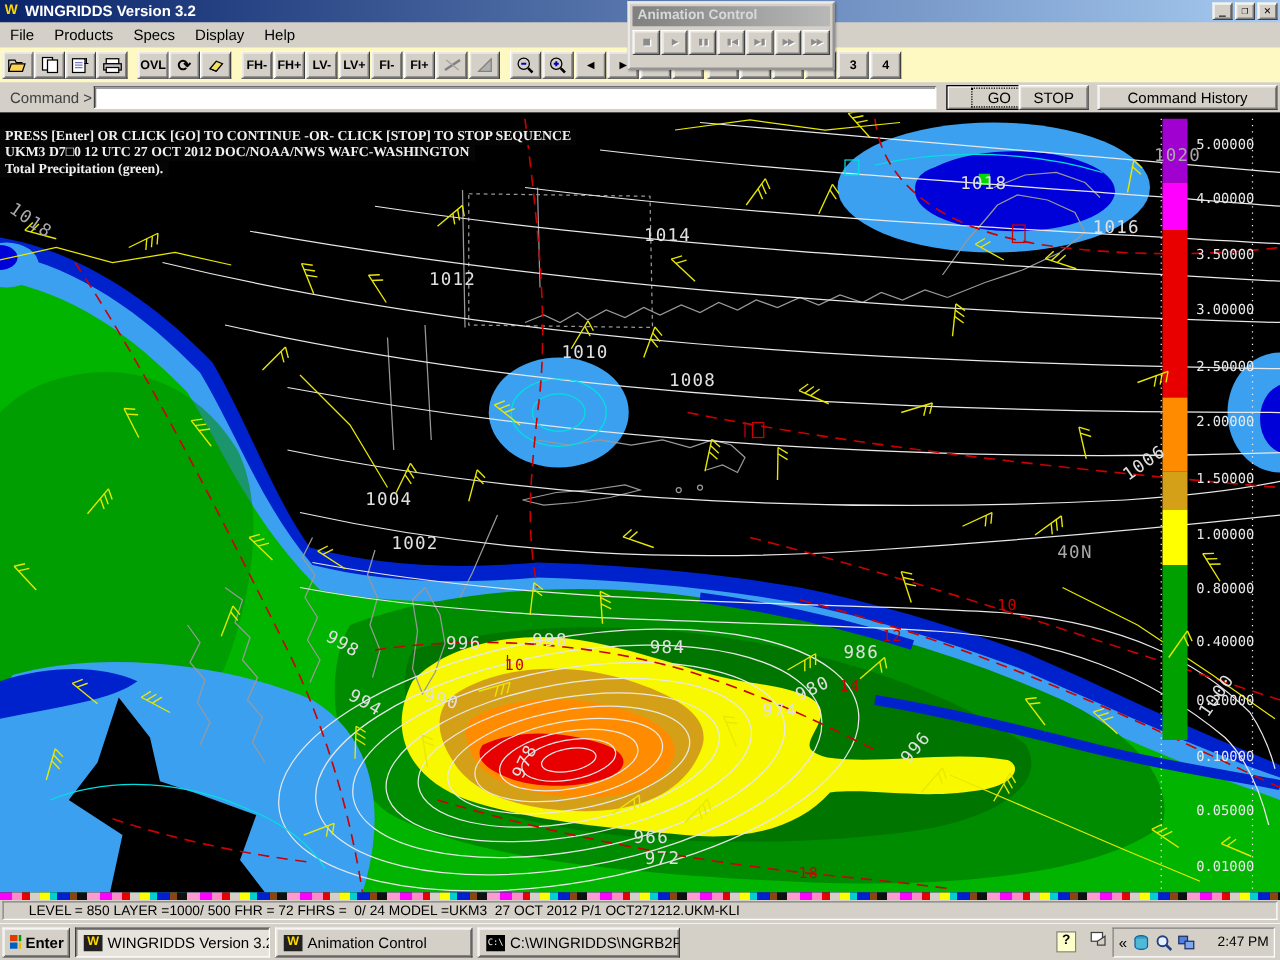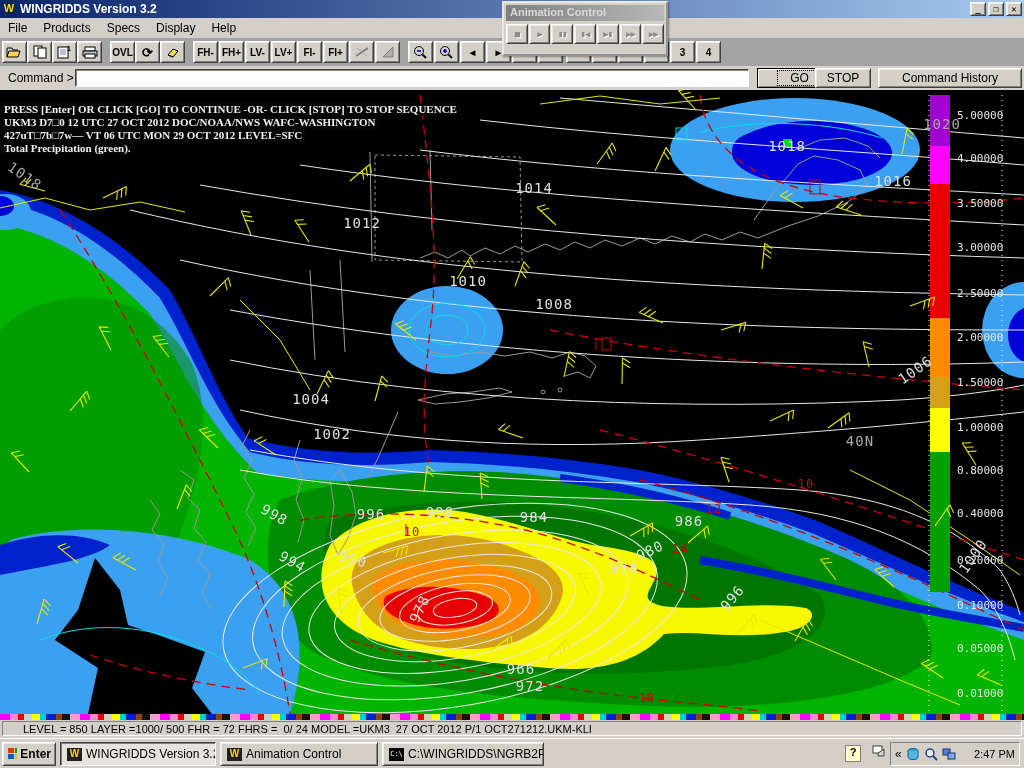--- a/index.html
+++ b/index.html
@@ -21,28 +21,28 @@
     color:#FFD700; font-weight:bold; font-size:11px; line-height:11px; text-align:center; }
   #title-text { color:#FFFFFF; font-weight:bold; font-size:12px; }
   .caption-btns { position:absolute; right:2px; top:2px; display:flex; gap:2px; }
   .cap-btn { width:16px; height:14px; font-size:9px; font-weight:bold; color:#000;
     display:flex; align-items:center; justify-content:center; font-family:"DejaVu Sans Mono",monospace; }
 
   #menubar { position:absolute; left:0; top:18px; width:1024px; height:20px; background:#D4D0C8;
     display:flex; align-items:center; font-size:12px; color:#000; }
   .menu-item { padding:2px 8px; }
 
-  #toolbar { position:absolute; left:0; top:38px; width:1024px; height:28px; background:#a3a3a3; }
+  #toolbar { position:absolute; left:0; top:38px; width:1024px; height:28px; background:#fef9c3; }
   .tb { position:absolute; top:3px; width:25px; height:22px; display:flex; align-items:center;
     justify-content:center; font-size:10px; font-weight:bold; color:#000; }
   .tb.gray { color:#808080; text-shadow:1px 1px 0 #fff; }
   .tb svg { display:block; }
 
   #cmdbar { position:absolute; left:0; top:66px; width:1024px; height:24px; background:#D4D0C8; }
-  #cmd-label { position:absolute; left:8px; top:5px; font-size:12px; color:#000000; }
+  #cmd-label { position:absolute; left:8px; top:5px; font-size:12px; color:#404040; }
   #cmd-input { position:absolute; left:75px; top:3px; width:674px; height:18px; font-size:12px;
     padding:0 3px; outline:none; }
   .cmd-btn { position:absolute; top:2px; height:20px; font-size:12px; color:#000;
     display:flex; align-items:center; justify-content:center; }
   #go-btn { left:757px; width:68px; border:1px solid #000; box-shadow:inset 1px 1px 0 #fff, inset -1px -1px 0 #808080; background:#D4D0C8;padding-left:17px; }
   #go-inner { border:1px dotted #000; padding:0 12px; }
   #stop-btn { left:815px; width:56px; }
   #hist-btn { left:878px; width:144px; }
 
   
@@ -729,21 +729,20 @@
       <g stroke="#F0F0F0" stroke-width="1" stroke-dasharray="1,4">
         <line x1="1002" y1="95" x2="1002" y2="714"></line>
         <line x1="929" y1="95" x2="929" y2="714"></line>
       </g>
     </svg>
   </div>
 
   <div id="overlay-text">
     <div class="ol">PRESS [Enter] OR CLICK [GO] TO CONTINUE -OR- CLICK [STOP] TO STOP SEQUENCE</div>
     <div class="ol">UKM3   D7□0 12 UTC 27 OCT 2012   DOC/NOAA/NWS   WAFC-WASHINGTON</div>
-    <div class="ol">427uT□7b□7w—   VT 06 UTC MON 29 OCT 2012   LEVEL=SFC</div>
     <div class="ol">Total Precipitation (green).</div>
   </div>
 
   <div id="bottom-strip"></div>
 
   <div id="anim-win">
     <div id="anim-title">Animation Control</div>
     <div id="anim-btns">
       <div class="anim-btn raised">■</div>
       <div class="anim-btn raised">▶</div>

